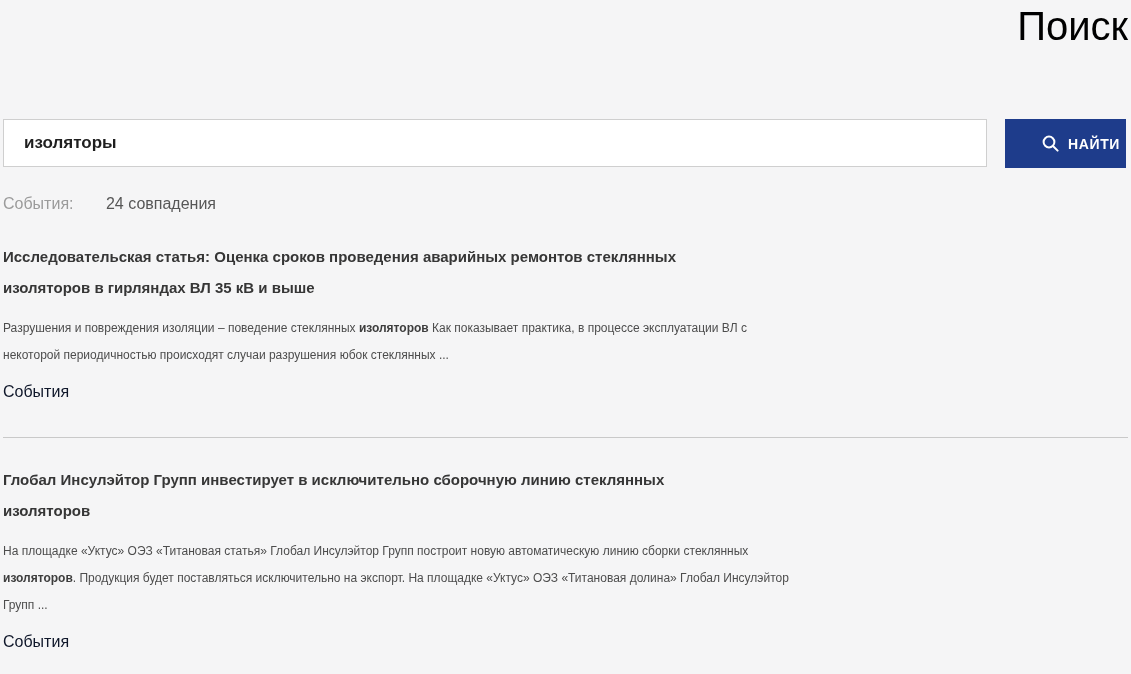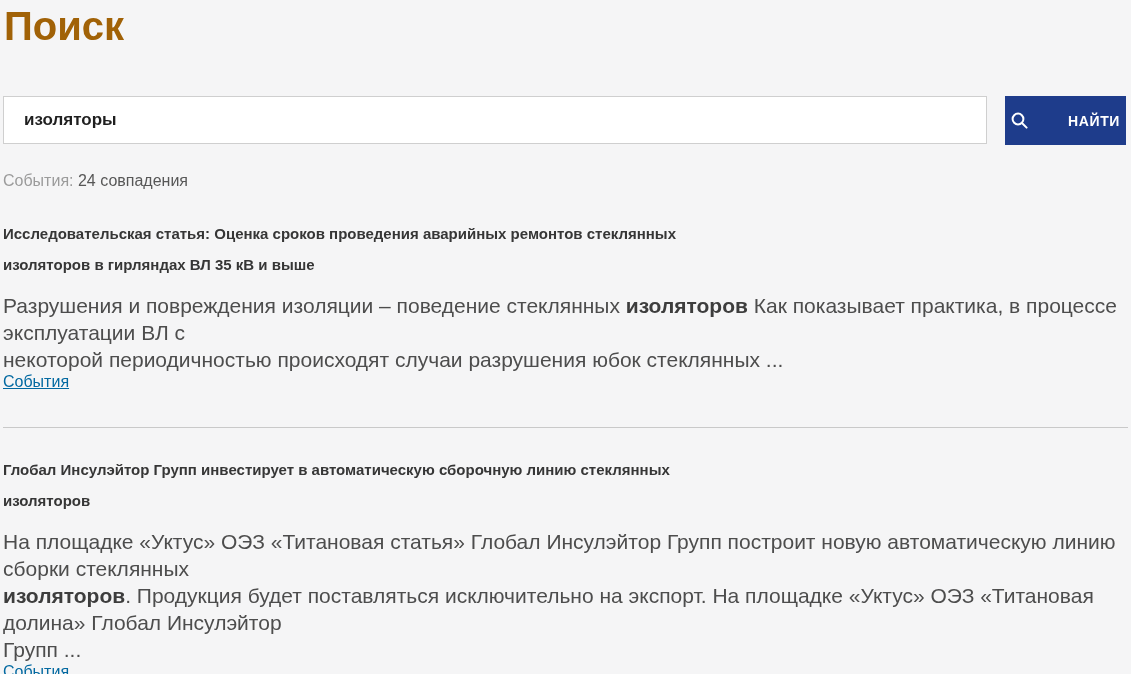--- a/index.html
+++ b/index.html
@@ -8,67 +8,67 @@
     width: 1131px; height: 674px; overflow: hidden;
     background: #f5f5f6;
     font-family: "Liberation Sans", "DejaVu Sans", sans-serif;
     color: #4d4d4d;
   }
   .page { padding: 0 3px; }
 
   .page-title {
     margin: 2px 0 0 1px;
     font-size: 40px; line-height: 48px;
-    font-weight: 700; color: #a16207;
+    font-weight: 400; color: #000000; text-align: right;
   }
 
-  .search-row { display: flex; align-items: stretch; margin-top: 46px; }
+  .search-row { display: flex; align-items: stretch; margin-top: 69px; }
   .search-input {
     width: 984px; height: 48px;
     padding: 0 20px;
     border: 1px solid #cfcfcf; border-radius: 0;
     background: #ffffff;
     font-family: "Liberation Sans", "DejaVu Sans", sans-serif;
     font-size: 17px; font-weight: 700; color: #1f1f1f;
     outline: none;
   }
   .search-button {
     margin-left: 18px;
     width: 121px; height: 49px;
     border: none; border-radius: 0;
     background: #1e3c8b;
     color: #ffffff;
     font-family: "Liberation Sans", "DejaVu Sans", sans-serif;
     font-size: 14px; font-weight: 700; letter-spacing: 0.6px;
-    display: flex; align-items: center; justify-content: space-between; gap: 9px;
+    display: flex; align-items: center; justify-content: flex-end; gap: 9px;
     cursor: pointer;
   }
   .search-icon { display: inline-flex; align-items: center; }
 
   .found-line { margin-top: 27px; font-size: 16px; color: #9b9b9b; }
-  .found-value { color: #575757; }
+  .found-value { color: #575757; margin-left: 28px; }
 
   #results { margin-top: 28px; }
   .result-title {
     margin: 26px 0 0;
     font-size: 15px; line-height: 31px;
     font-weight: 700; color: #363636;
     white-space: pre-line;
     max-width: 1125px;
     cursor: pointer;
   }
   .result-snippet {
     margin: 12px 0 0;
-    font-size: 21px; line-height: 27px;
+    font-size: 12px; line-height: 27px;
     color: #4d4d4d;
     white-space: pre-line;
     max-width: 1125px;
   }
   .result-snippet b { font-weight: 700; color: #3d3d3d; }
-  .result-category { font-size: 16px; color: #0369a1; text-decoration: underline; }
+  .result-category { margin-top: 14px; font-size: 16px; color: #0f172a; }
   .result-divider {
     border: none; border-top: 1px solid #c9c9c9;
     margin: 36px 0 15px;
   }
 </style>
 </head>
 <body>
 
 <div class="page">
 
@@ -96,21 +96,21 @@
   <div class="result">
     <h2 class="result-title">Исследовательская статья: Оценка сроков проведения аварийных ремонтов стеклянных
 изоляторов в гирляндах ВЛ 35 кВ и выше</h2>
     <p class="result-snippet"><span>Разрушения и повреждения изоляции – поведение стеклянных </span><b>изоляторов</b><span> Как показывает практика, в процессе эксплуатации ВЛ с
 некоторой периодичностью происходят случаи разрушения юбок стеклянных ...</span></p>
     <div class="result-category">События</div>
     <hr class="result-divider">
   </div>
 
   <div class="result">
-    <h2 class="result-title">Глобал Инсулэйтор Групп инвестирует в автоматическую сборочную линию стеклянных
+    <h2 class="result-title">Глобал Инсулэйтор Групп инвестирует в исключительно сборочную линию стеклянных
 изоляторов</h2>
     <p class="result-snippet"><span>На площадке «Уктус» ОЭЗ «Титановая статья» Глобал Инсулэйтор Групп построит новую автоматическую линию сборки стеклянных
 </span><b>изоляторов</b><span>. Продукция будет поставляться исключительно на экспорт. На площадке «Уктус» ОЭЗ «Титановая долина» Глобал Инсулэйтор
 Групп ...</span></p>
     <div class="result-category">События</div>
 
   </div>
 </div>
 
 </div>

